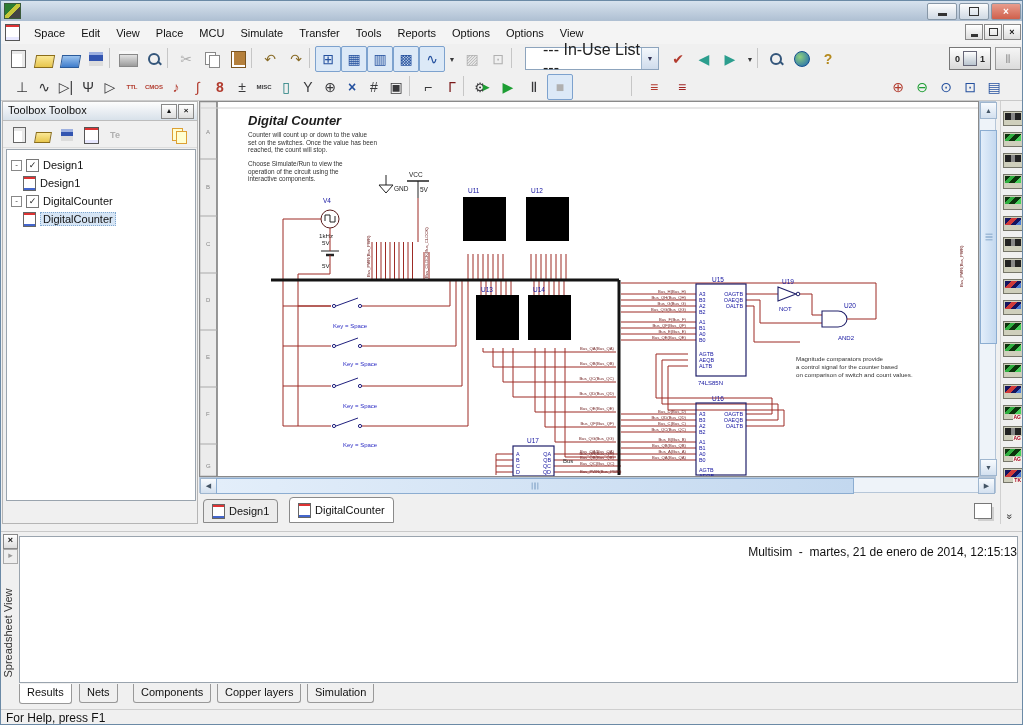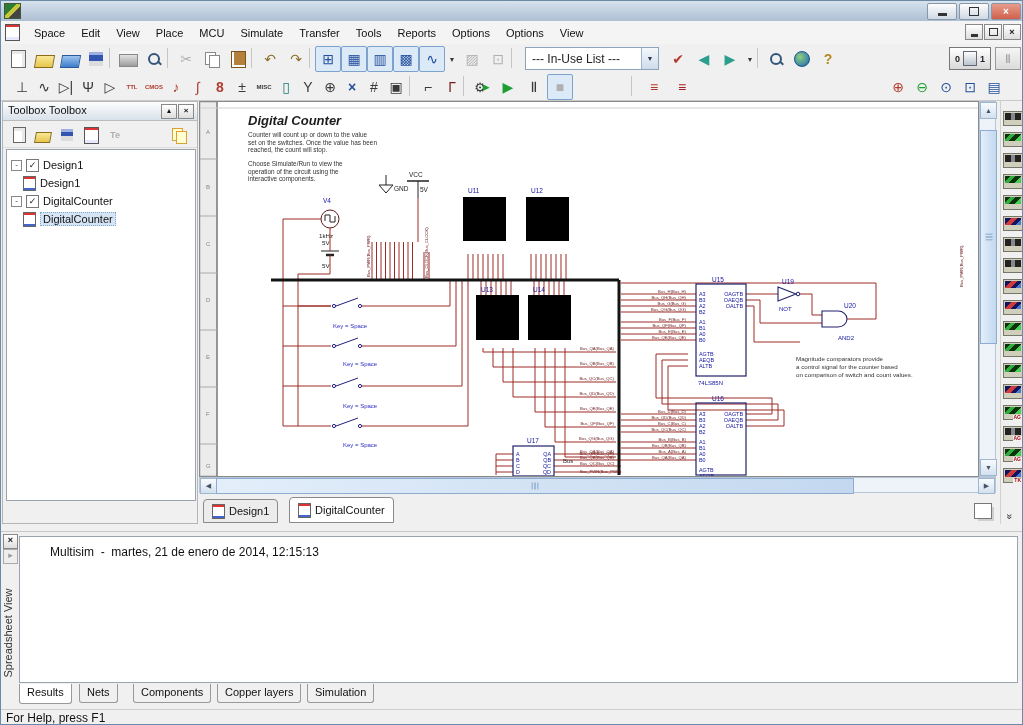--- a/index.html
+++ b/index.html
@@ -26,21 +26,21 @@
   .tbtn{position:absolute;top:2px;width:24px;height:24px;display:flex;align-items:center;justify-content:center;font-size:14px;color:#38383a;border:1px solid transparent;border-radius:2px;}
   .tbtn.small{width:12px;}
   .tbtn.pressed{border:1px solid #7da2ce;background:#dce9f7;}
   .tbtn.dis{color:#b0b0b0;}
   .vsep{position:absolute;top:4px;width:1px;height:20px;background:#c6c6c6;}
   .glyph-red{color:#b23b2e;}
   .glyph-green{color:#1d9e33;}
   .glyph-blue{color:#24509e;}
   .tiny-label{font-size:6px;font-weight:bold;letter-spacing:0;}
   .combo{position:absolute;left:524px;top:3px;width:132px;height:21px;border:1px solid #8da4bd;background:#fff;display:flex;align-items:center;}
-  .combo .cval{flex:1;padding-left:6px;font-size:12px;color:#222;}
+  .combo .cval{flex:1;padding-left:17px;font-size:16px;color:#222;}
   .combo .cbtnarrow{width:16px;height:100%;background:linear-gradient(#f4f8fc,#cfdcec);border-left:1px solid #9db4cb;display:flex;align-items:center;justify-content:center;font-size:7px;color:#335;}
   .i-page{width:13px;height:16px;background:#fff;border:1px solid #666;box-shadow:inset -3px 3px 0 #e9e9e9;}
   .i-folder{width:17px;height:11px;background:linear-gradient(#fbe896,#e7c64d);border:1px solid #8a6d1a;transform:skewX(-10deg);margin-top:4px;}
   .i-folder.blue{background:linear-gradient(#9cc4ef,#3f7ccb);border-color:#2a5a9a;}
   .i-floppy{width:14px;height:14px;background:#3355b0;box-shadow:inset 0 -5px 0 #dcdcdc, inset 0 3px 0 #9db0e0;}
   .i-print{width:17px;height:11px;background:linear-gradient(#e2e2e2,#9c9c9c);border:1px solid #888;box-shadow:0 -3px 0 #f7f7f7;margin-top:3px;}
   .i-copy{width:15px;height:15px;position:relative;}
   .i-copy::before,.i-copy::after{content:"";position:absolute;width:9px;height:11px;background:#fff;border:1px solid #888;}
   .i-copy::before{left:0;top:0;} .i-copy::after{left:4px;top:3px;}
   .i-paste{width:13px;height:15px;background:#b5803c;border:1px solid #7a5420;box-shadow:inset 2px -2px 0 #fff;}
@@ -88,21 +88,21 @@
   .inst.v3::after{background:linear-gradient(90deg,#222 40%,#888 40%,#888 60%,#222 60%);}
   .inst .ilab{position:absolute;right:0;bottom:-1px;font-size:5px;font-weight:bold;color:#a02;background:#f4f4ec;line-height:5px;padding:0 1px;}
   .inst .ilab.scr{top:1px;bottom:auto;left:2px;right:auto;color:#7f7;background:transparent;}
   .morechev{position:absolute;left:6px;bottom:2px;font-size:10px;color:#333;transform:rotate(90deg);}
   
   .sheet{position:absolute;left:0;top:530px;width:1023px;height:173px;background:#f0f0f0;border-top:1px solid #c9c9c9;}
   .sheet .sxbtn{position:absolute;left:2px;top:2px;width:13px;height:13px;border:1px solid #888;background:linear-gradient(#fff,#ddd);font-size:9px;line-height:11px;text-align:center;font-weight:bold;}
   .sheet .sarrow{position:absolute;left:2px;top:17px;width:13px;height:13px;border:1px solid #aaa;background:#eee;color:#999;font-size:9px;line-height:11px;text-align:center;}
   .sidelabel{position:absolute;left:-38px;top:95px;transform:rotate(-90deg);transform-origin:50% 50%;width:90px;text-align:center;color:#333;font-size:11px;}
   .sheet-content{position:absolute;left:18px;top:4px;width:997px;height:145px;background:#fff;border:1px solid #9aa4ae;}
-  .sheet-msg{margin:8px 0 0 30px;font-size:12px;color:#111;white-space:pre;}
+  .sheet-msg{margin:8px 0 0 30px;font-size:12px;color:#111;white-space:pre;text-align:right;}
   .sheettabs{position:absolute;left:16px;top:152px;height:20px;width:900px;}
   
   .statusbar{position:absolute;left:0;top:708px;width:1023px;height:24px;background:#f0f0f0;border-top:1px solid #cfcfcf;line-height:16px;padding-left:5px;font-size:12px;box-sizing:border-box;}
 </style>
 </head>
 <body>
 
 <div id="app">
 
   <div class="titlebar">

